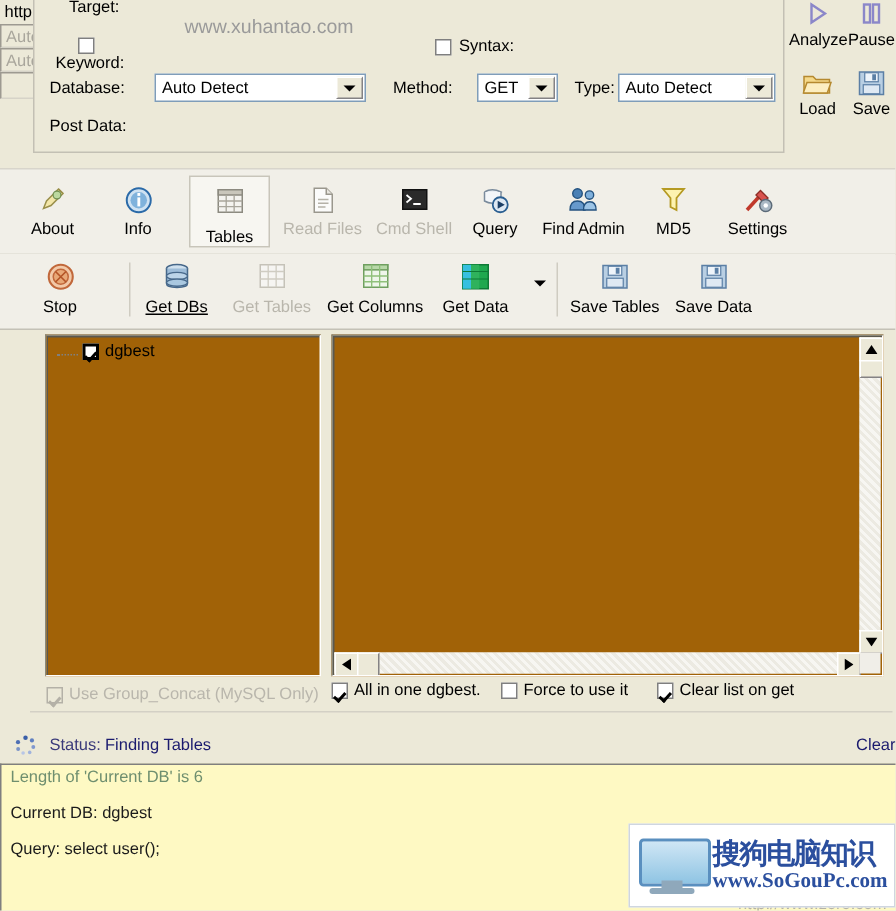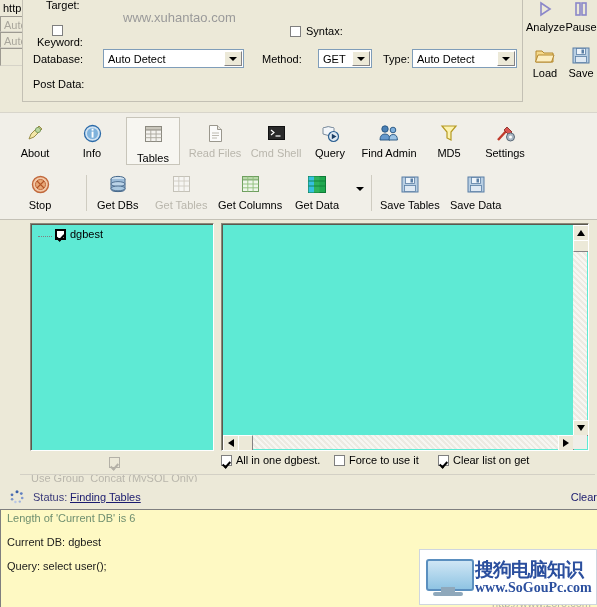--- a/index.html
+++ b/index.html
@@ -95,21 +95,21 @@
     display:flex;flex-direction:column;align-items:center;cursor:default;
   }
   .tbtn .ico{height:24px;width:26px;display:flex;align-items:center;justify-content:center;}
   .tbtn .cap{font-size:11px;margin-top:3px;white-space:nowrap;}
   .tbtn.dis .cap{color:#b9b6ac;}
   .tsep{position:absolute;top:6px;width:1px;height:36px;background:#cfccc1;}
 
   
   .panelarea{position:absolute;left:0;top:220px;width:597px;height:252px;background:#ece9d8;}
   .listbox{
-    position:absolute;background:#5eead4;
+    position:absolute;background:#a16207;
     border:1px solid #8b8878;
     border-right-color:#fff;border-bottom-color:#fff;
     box-shadow:inset 1px 1px 0 #5b584e;
     overflow:hidden;
   }
   .treeitem{
     position:absolute;left:24px;top:4px;
     display:flex;align-items:center;gap:4px;font-size:11px;
   }
   .dashes{position:absolute;left:7px;top:12px;width:14px;border-top:1px dotted #808080;}
@@ -126,21 +126,21 @@
 
   .optrow{position:absolute;left:0;top:452px;width:597px;height:20px;}
   .opt{position:absolute;display:flex;align-items:center;gap:4px;font-size:11px;white-space:nowrap;}
   .opt.dis{color:#b9b6ac;}
 
   .hrline{position:absolute;left:20px;top:474px;width:575px;border-top:1px solid #d3d0c5;}
 
   
   .statusbar{position:absolute;left:0;top:482px;width:597px;height:28px;background:#ece9d8;}
   .status-lbl{position:absolute;left:33px;top:491px;font-size:11px;color:#3a3a7a;}
-  .status-val{position:absolute;left:70px;top:491px;font-size:11px;color:#1a1a6e;text-decoration:underline;}
+  .status-val{position:absolute;left:70px;top:491px;font-size:11px;color:#1a1a6e;}
   .clear-lnk{position:absolute;right:0px;top:491px;font-size:11px;color:#1a1a6e;}
   .spinner{position:absolute;left:10px;top:490px;width:14px;height:14px;}
 
   
   .logbox{
     position:absolute;left:0;top:509px;width:597px;height:98px;
     background:#fef9c3;border-top:1px solid #7f7f7f;border-left:1px solid #7f7f7f;
     overflow:hidden;font-size:11px;
   }
   .logline{position:absolute;left:6px;white-space:nowrap;}
@@ -382,21 +382,21 @@
           <circle cx="9.5" cy="9.5" r="8" fill="#f2c9a8" stroke="#c1683b" stroke-width="1.4"></circle>
           <circle cx="9.5" cy="9.5" r="5" fill="#e8a877" stroke="#c1683b" stroke-width="1"></circle>
           <path d="M6 6 L13 13 M13 6 L6 13" stroke="#b35426" stroke-width="1.1"></path>
         </svg>
       </div>
       <div class="cap">Stop</div>
     </div>
 
     <div class="tsep" style="left:86px;"></div>
 
-    <div class="tbtn" style="left:97px;">
+    <div class="tbtn" style="left:97px;text-decoration:underline;">
       <div class="ico">
         <svg width="20" height="19" viewBox="0 0 20 19">
           <ellipse cx="10" cy="4" rx="7" ry="2.6" fill="#cfe0ee" stroke="#47688a" stroke-width="1"></ellipse>
           <path d="M3 4 v10 q0 2.6 7 2.6 q7 0 7 -2.6 v-10" fill="#9dbcd8" stroke="#47688a" stroke-width="1"></path>
           <ellipse cx="10" cy="9" rx="7" ry="2.4" fill="#bcd4e8" stroke="#47688a" stroke-width="0.9"></ellipse>
           <ellipse cx="10" cy="13.4" rx="7" ry="2.4" fill="#aac8e0" stroke="#47688a" stroke-width="0.9"></ellipse>
         </svg>
       </div>
       <div class="cap">Get DBs</div>
     </div>
@@ -500,21 +500,21 @@
           <svg width="6" height="8" viewBox="0 0 6 8">
               <polygon points="6,4 0,0 0,8" fill="#000"></polygon>
             </svg>
         </div>
       </div>
       <div class="corner"></div>
     </div>
   </div>
 
   <div class="optrow">
-    <div class="opt dis" style="left:31px;top:5px;flex-direction:column;">
+    <div class="opt dis" style="left:31px;top:5px;">
       <span class="cb on dis"></span>
       <span>Use Group_Concat (MySQL Only)</span>
     </div>
     <div class="opt" style="left:221px;top:2px;">
       <span class="cb on"></span>
       <span>All in one dgbest.</span>
     </div>
     <div class="opt" style="left:334px;top:2px;">
       <span class="cb"></span>
       <span>Force to use it</span>

